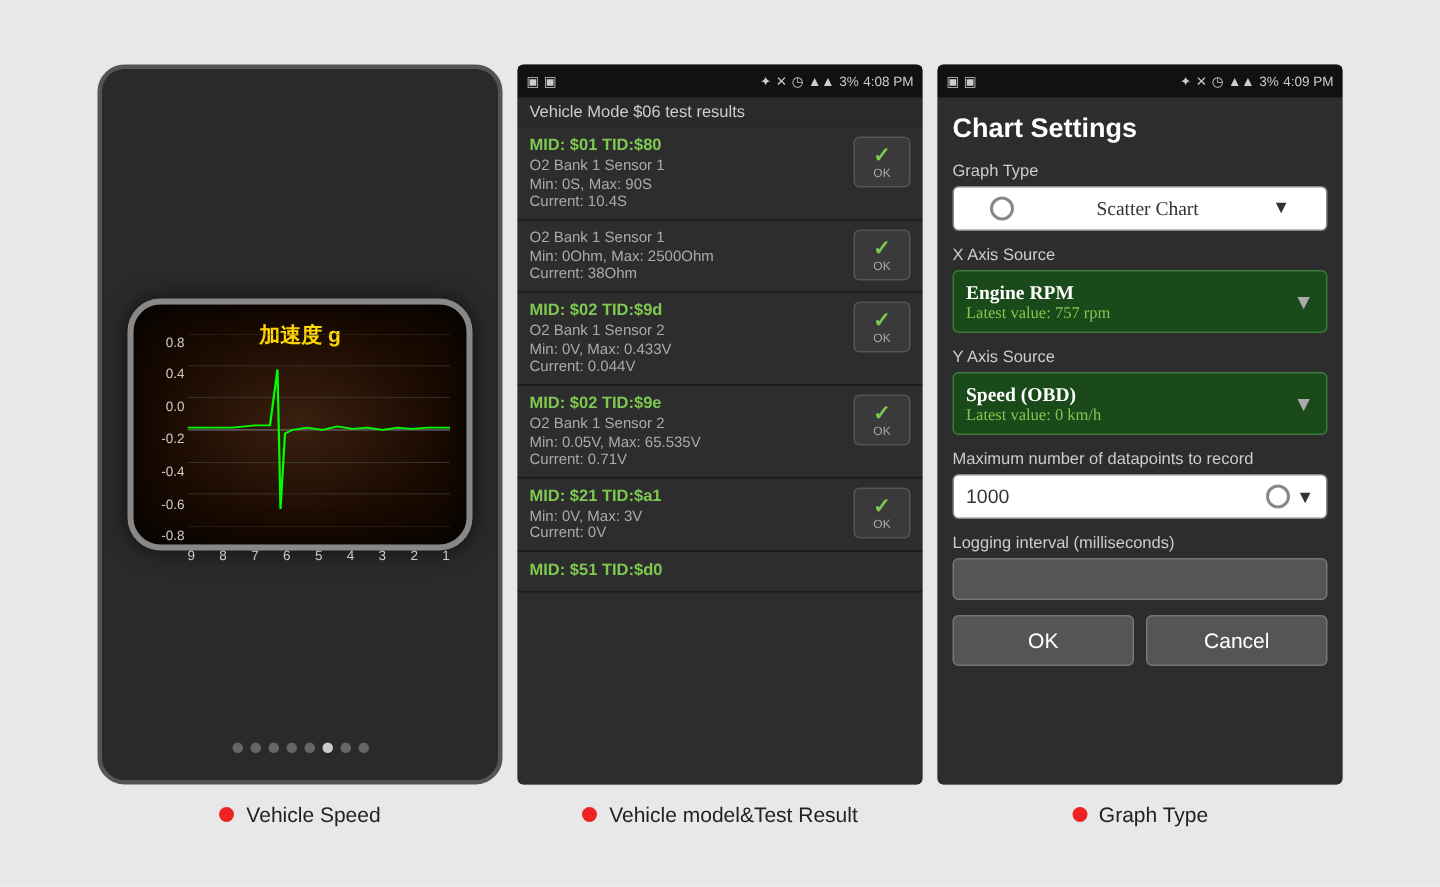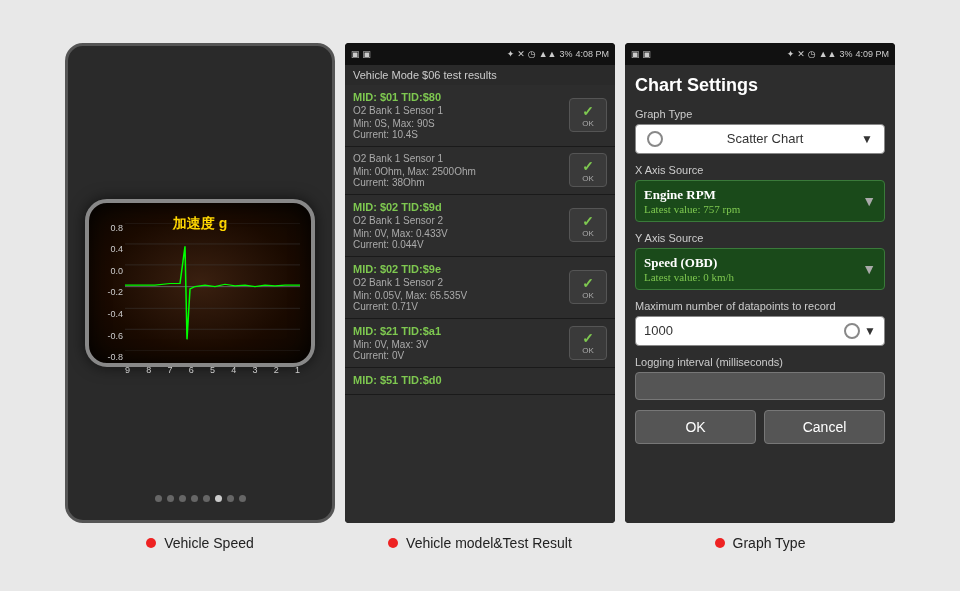--- a/index.html
+++ b/index.html
@@ -184,21 +184,20 @@
       flex: 1;
       background: #2d2d2d;
       overflow-y: auto;
       overflow-x: hidden;
     }
 
     .test-item {
       border-bottom: 1px solid #1a1a1a;
       padding: 6px 8px;
       display: flex;
-      align-items: center;
       justify-content: space-between;
     }
 
     .test-item-left {
       flex: 1;
     }
 
     .test-item-mid {
       color: #7ec850;
       font-size: 11px;
@@ -270,26 +269,27 @@
       color: #ccc;
       font-size: 11px;
       margin-bottom: 4px;
     }
 
     .settings-dropdown {
       width: 100%;
       background: #fff;
       border: 1px solid #888;
       border-radius: 4px;
-      padding: 6px 11px;
+      padding: 6px 24px;
       display: flex;
       align-items: center;
       justify-content: space-between;
       margin-bottom: 10px;
       cursor: pointer;
+      font-family: Liberation Serif, serif;
     }
 
     .settings-dropdown-text {
       color: #333;
       font-size: 13px;
     }
 
     .settings-dropdown-arrow {
       color: #333;
       font-size: 12px;

